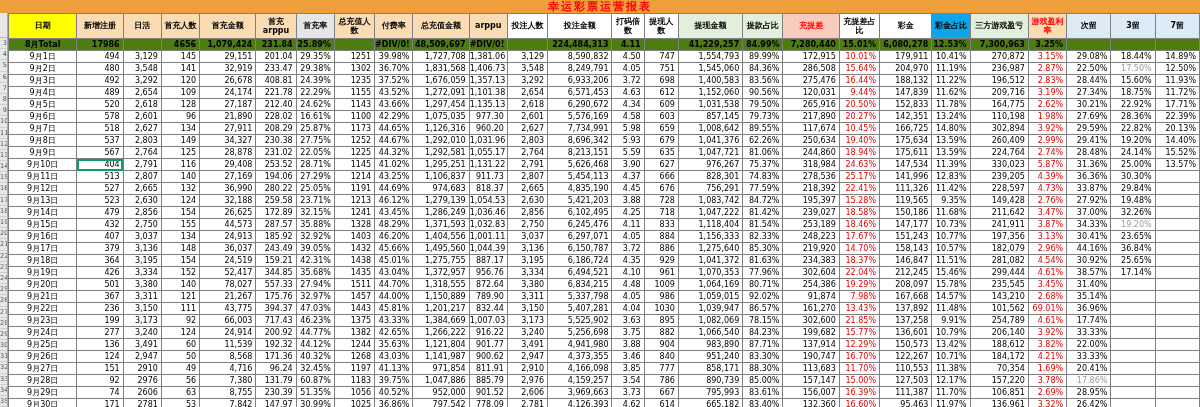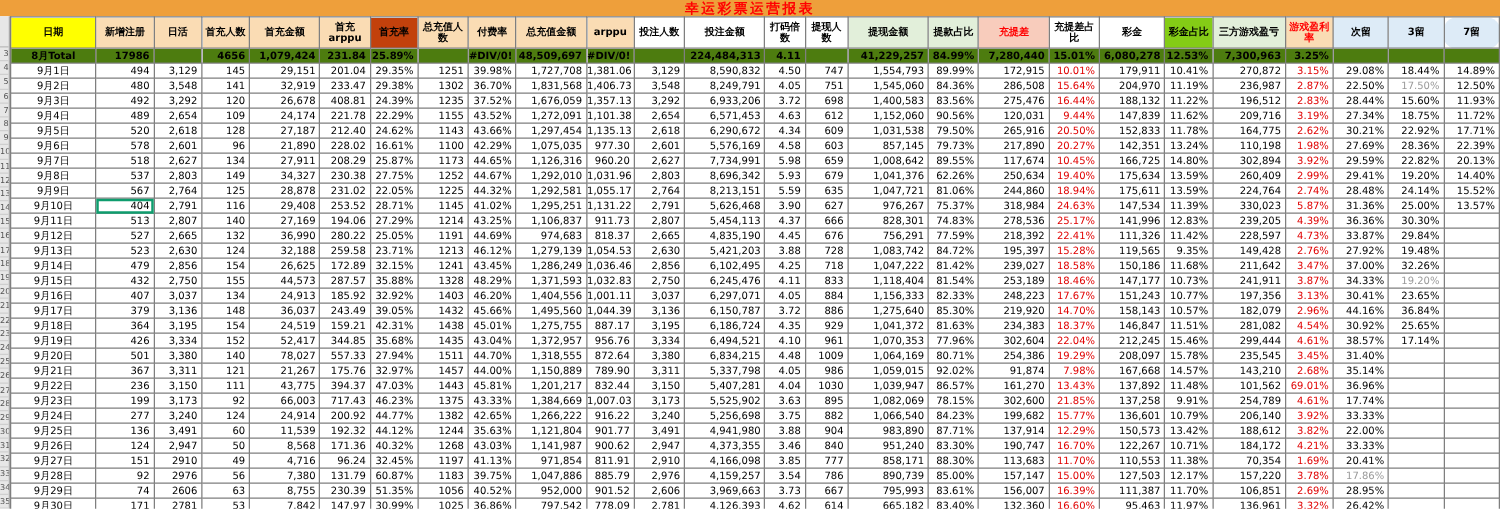--- a/index.html
+++ b/index.html
@@ -99,40 +99,40 @@
         <col style="width: 44px;">
       </colgroup>
     <thead>
         <tr>
           <th style="background: rgb(255, 255, 0);">日期</th>
           <th style="background: rgb(250, 220, 180);">新增注册</th>
           <th style="background: rgb(250, 220, 180);">日活</th>
           <th style="background: rgb(250, 220, 180);">首充人数</th>
           <th style="background: rgb(250, 220, 180);">首充金额</th>
           <th style="background: rgb(250, 220, 180);">首充arppu</th>
-          <th style="background: #c2410c;">首充率</th>
+          <th style="background: #e5e5e5;">首充率</th>
           <th style="background: rgb(250, 220, 180);">总充值人数</th>
           <th style="background: rgb(250, 220, 180);">付费率</th>
           <th style="background: rgb(250, 220, 180);">总充值金额</th>
           <th style="background: rgb(250, 220, 180);">arppu</th>
           <th style="background: rgb(255, 255, 255);">投注人数</th>
           <th style="background: rgb(255, 255, 255);">投注金额</th>
           <th style="background: rgb(255, 255, 255);">打码倍数</th>
           <th style="background: rgb(255, 255, 255);">提现人数</th>
           <th style="background: rgb(226, 239, 218);">提现金额</th>
           <th style="background: rgb(226, 239, 218);">提款占比</th>
           <th class="hred" style="background: rgb(248, 204, 188);">充提差</th>
           <th style="background: rgb(255, 255, 255);">充提差占比</th>
           <th style="background: rgb(255, 255, 255);">彩金</th>
-          <th style="background: #84cc16; margin-top: 48px;">彩金占比</th>
+          <th style="background: #0ea5e9; margin-top: 48px;">彩金占比</th>
           <th style="background: rgb(226, 239, 218);">三方游戏盈亏</th>
           <th class="hred" style="background: rgb(250, 220, 180);">游戏盈利率</th>
           <th style="background: rgb(221, 235, 247);">次留</th>
           <th style="background: rgb(221, 235, 247);">3留</th>
-          <th style="background: rgb(221, 235, 247); border-radius: 10px;">7留</th>
+          <th style="background: rgb(221, 235, 247);">7留</th>
         </tr>
       </thead>
     <tbody>
         <tr class="total">
           <td class="c">8月Total</td>
           <td>17986</td>
           <td></td>
           <td>4656</td>
           <td>1,079,424</td>
           <td>231.84</td>

